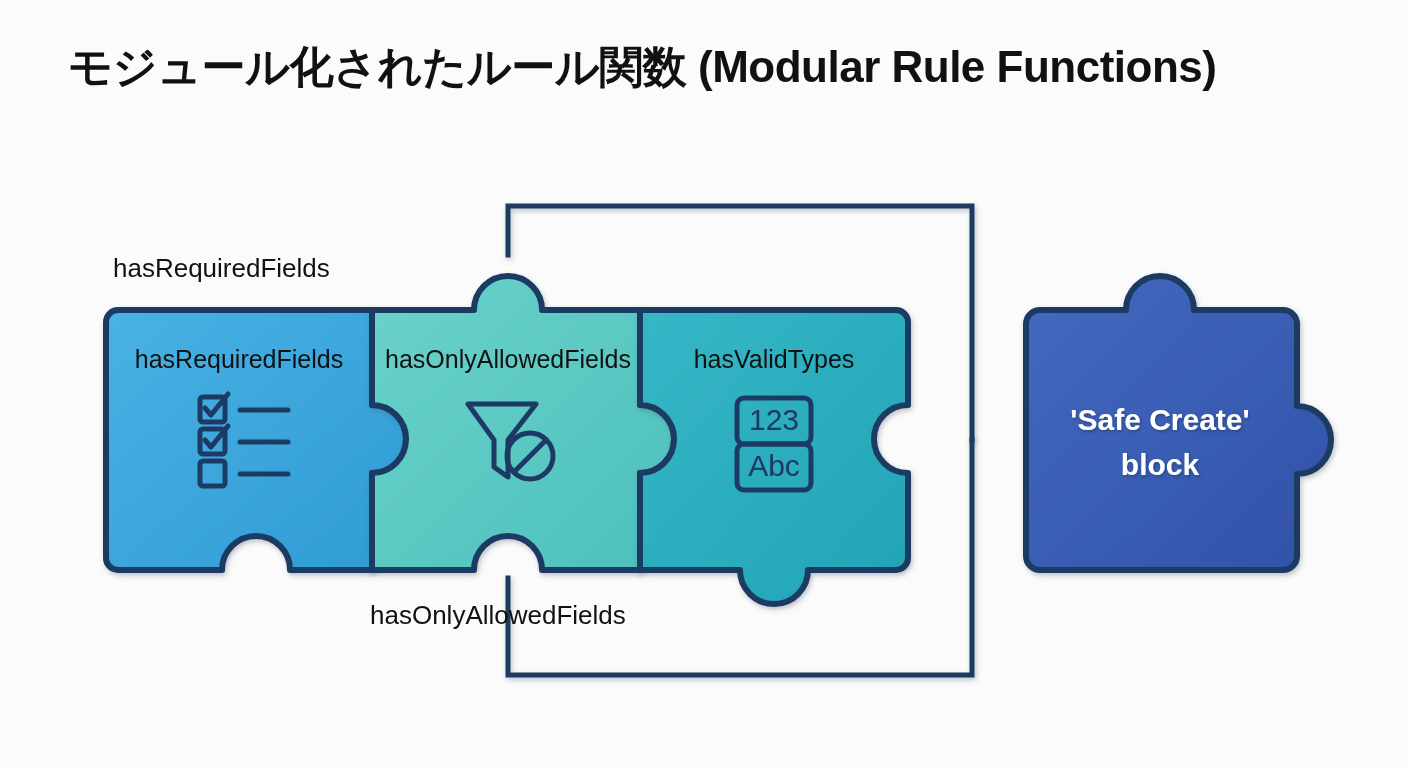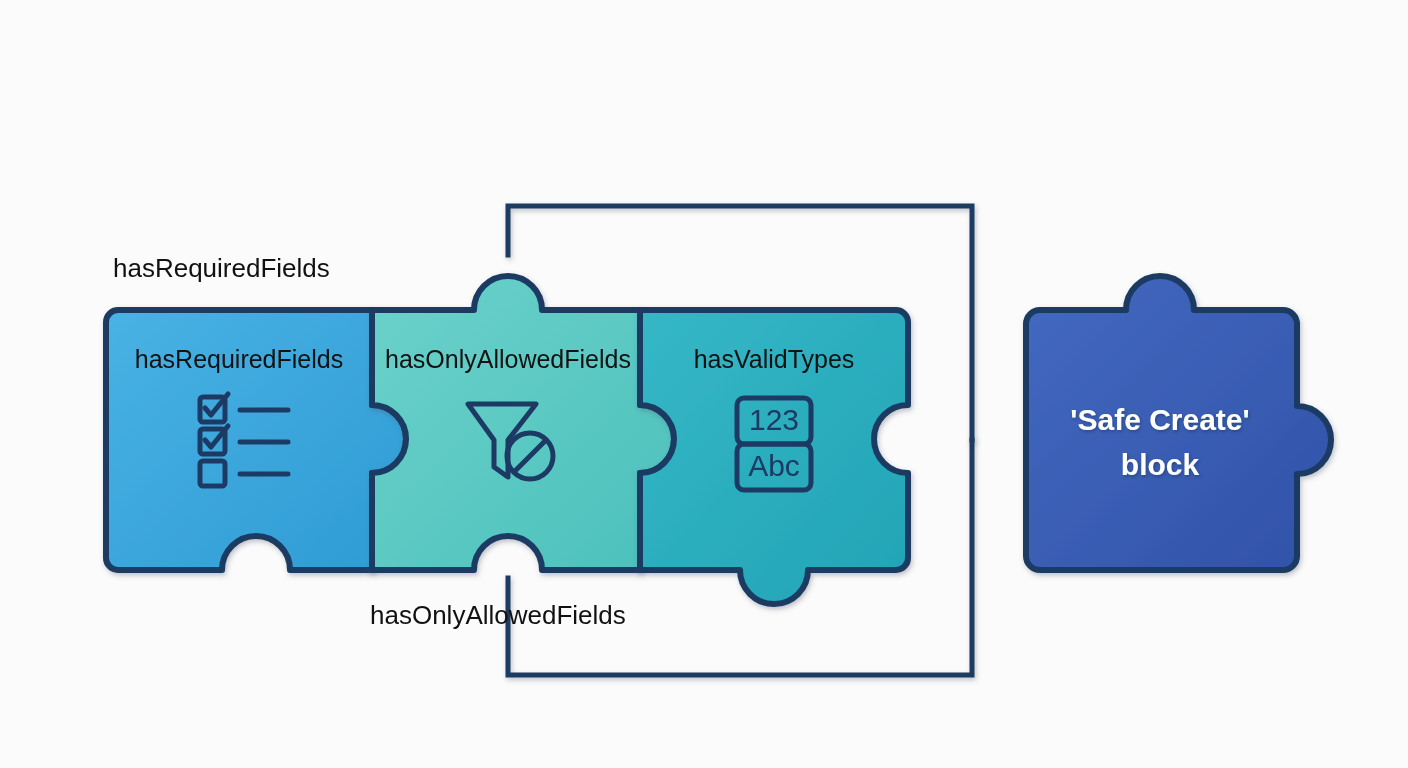--- a/index.html
+++ b/index.html
@@ -57,20 +57,21 @@
     font-family: "Liberation Sans", sans-serif;
     font-size: 30px;
     fill: #1C3A63;
   }
 </style>
 </head>
 <body>
 
 <div id="stage">
 
+  <div id="title">モジュール化されたルール関数 (Modular Rule Functions)</div>
 
   <svg class="board" viewBox="0 0 1408 768">
     <defs>
       <linearGradient id="g1" x1="0" y1="0" x2="1" y2="1">
         <stop offset="0%" stop-color="#49B2E4"></stop>
         <stop offset="100%" stop-color="#2E9BD4"></stop>
       </linearGradient>
       <linearGradient id="g2" x1="0" y1="0" x2="1" y2="1">
         <stop offset="0%" stop-color="#6BD2CA"></stop>
         <stop offset="100%" stop-color="#4CC0BC"></stop>

